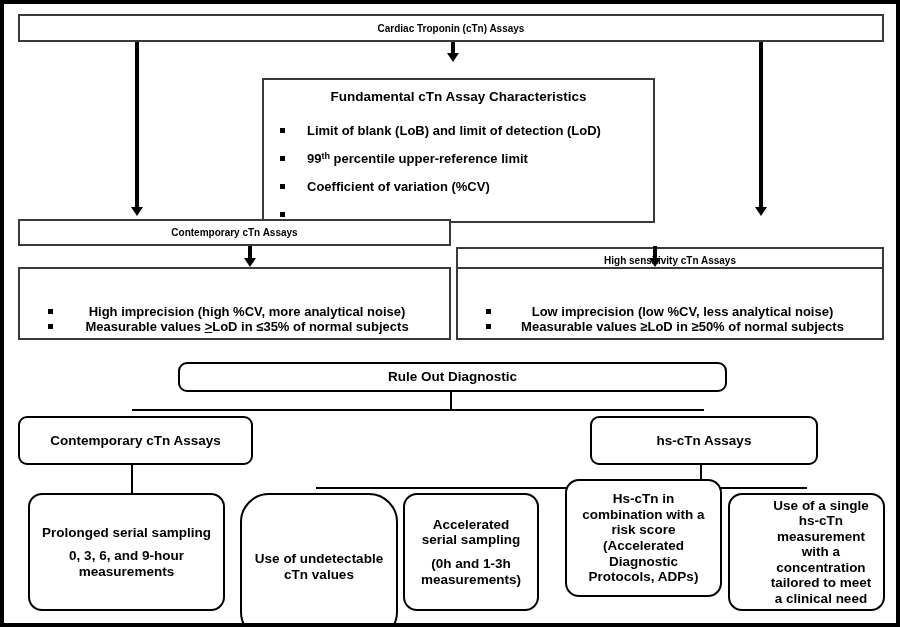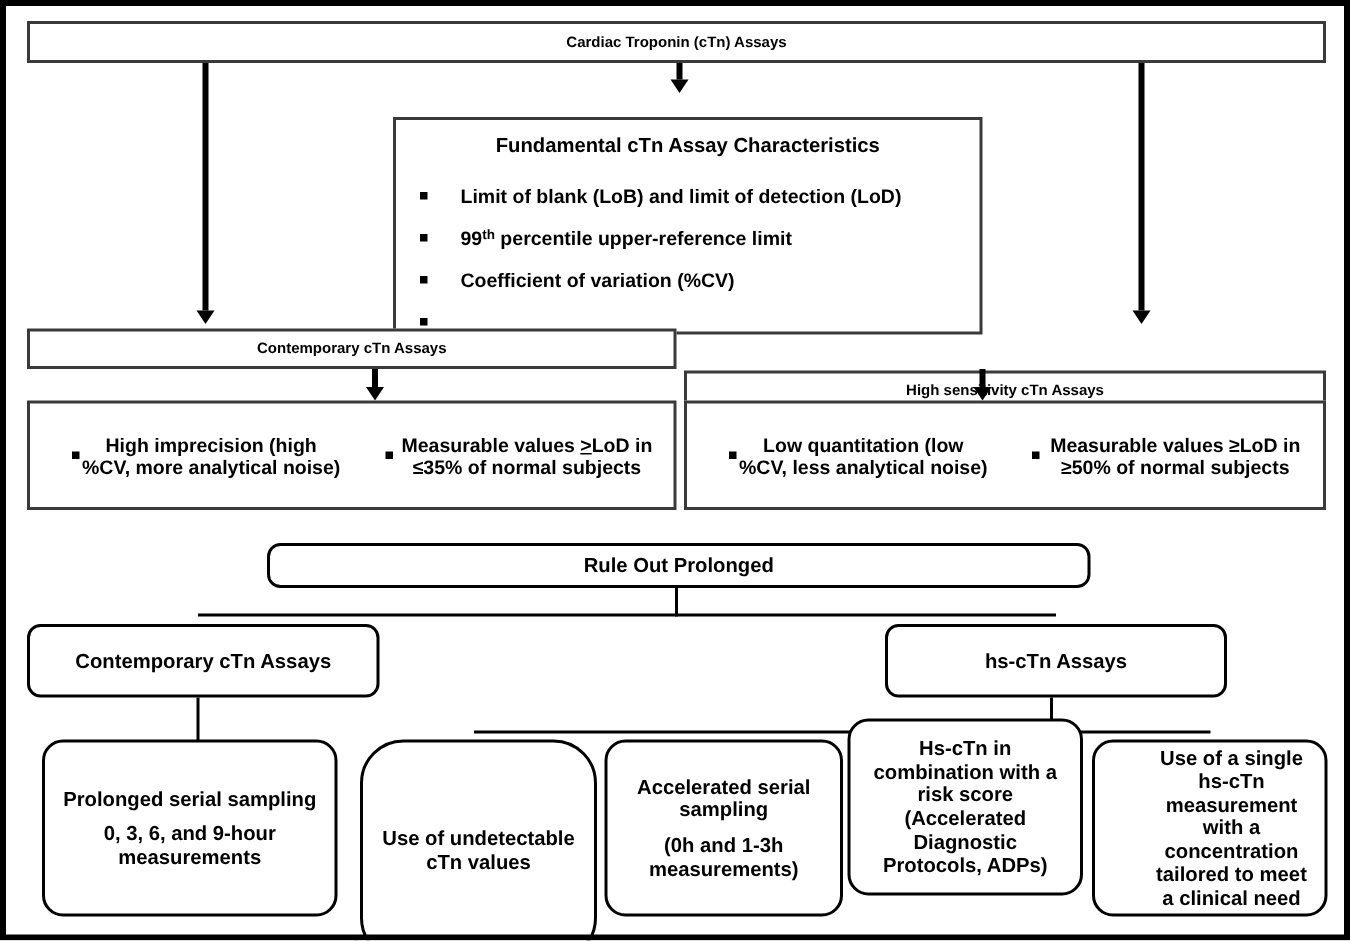--- a/index.html
+++ b/index.html
@@ -36,21 +36,21 @@
 
   
   .sq{width:5px;height:5px;background:#000;flex:none;}
   .fund{padding-top:9px;box-sizing:border-box;margin-top:16px;}
   .fund .fhead{text-align:center;font-size:13.5px;margin-bottom:12px;}
   .fund .fli{display:flex;align-items:center;height:28px;margin-left:16px;font-size:13px;}
   .fund .fli .sq{margin-right:22px;}
   .sup{font-size:9px;position:relative;top:-4px;}
 
   .detail{position:absolute;box-sizing:border-box;background:#fff;border:2px solid #3a3a3a;
-          display:flex;flex-direction:row;justify-content:flex-end;padding:4px 8px 4px 0;}
+          display:flex;flex-direction:column;justify-content:flex-end;padding:4px 8px 4px 0;}
   .dli{display:flex;align-items:center;font-size:13px;}
   .dli .sq{margin-left:28px;flex:none;}
   .dli .dt{flex:1;text-align:center;}
   .ul{text-decoration:underline;}
 
   .lbl{font-size:13.5px;line-height:1.15;padding:0 8px;}
   .stack{display:flex;flex-direction:column;gap:8px;padding:0 9px;font-size:13.5px;line-height:1.15;}
 </style>
 </head>
 <body>
@@ -108,30 +108,30 @@
       <span class="dt">High imprecision (high %CV, more analytical noise)</span>
     </div>
     <div class="dli">
       <span class="sq"></span>
       <span class="dt"><span>Measurable values </span><span class="ul">&gt;</span><span>LoD in ≤35% of normal subjects</span></span>
     </div>
   </div>
   <div class="detail" style="left:456px;top:267px;width:428px;height:73px;">
     <div class="dli">
       <span class="sq"></span>
-      <span class="dt">Low quantitation (low %CV, less analytical noise)</span>
+      <span class="dt">Low imprecision (low %CV, less analytical noise)</span>
     </div>
     <div class="dli">
       <span class="sq"></span>
       <span class="dt">Measurable values ≥LoD in ≥50% of normal subjects</span>
     </div>
   </div>
 
   <div class="shadowbox" style="left:178px;top:362px;width:549px;height:30px;">
-    <span class="lbl">Rule Out Prolonged</span>
+    <span class="lbl">Rule Out Diagnostic</span>
   </div>
 
   <div class="vline" style="left:450px;top:392px;width:2px;height:19px;"></div>
   <div class="hline" style="left:132px;top:409px;width:572px;height:2px;"></div>
 
   <div class="shadowbox" style="left:18px;top:416px;width:235px;height:49px;">
     <span class="lbl">Contemporary cTn Assays</span>
   </div>
   <div class="shadowbox" style="left:590px;top:416px;width:228px;height:49px;">
     <span class="lbl">hs-cTn Assays</span>
@@ -147,21 +147,21 @@
       <div>0, 3, 6, and 9-hour measurements</div>
     </div>
   </div>
 
   <div class="shadowbox big" style="left:240px;top:493px;width:158px;height:148px;border-radius:29px;">
     <div class="stack">
       <div>Use of undetectable cTn values</div>
     </div>
   </div>
 
-  <div class="shadowbox big" style="left:403px;top:493px;width:159px;height:118px;">
+  <div class="shadowbox big" style="left:403px;top:493px;width:136px;height:118px;">
     <div class="stack">
       <div>Accelerated serial sampling</div>
       <div>(0h and 1-3h measurements)</div>
     </div>
   </div>
 
   <div class="shadowbox big" style="left:565px;top:479px;width:157px;height:118px;">
     <div class="stack">
       <div>Hs-cTn in combination with a risk score (Accelerated Diagnostic Protocols, ADPs)</div>
     </div>

